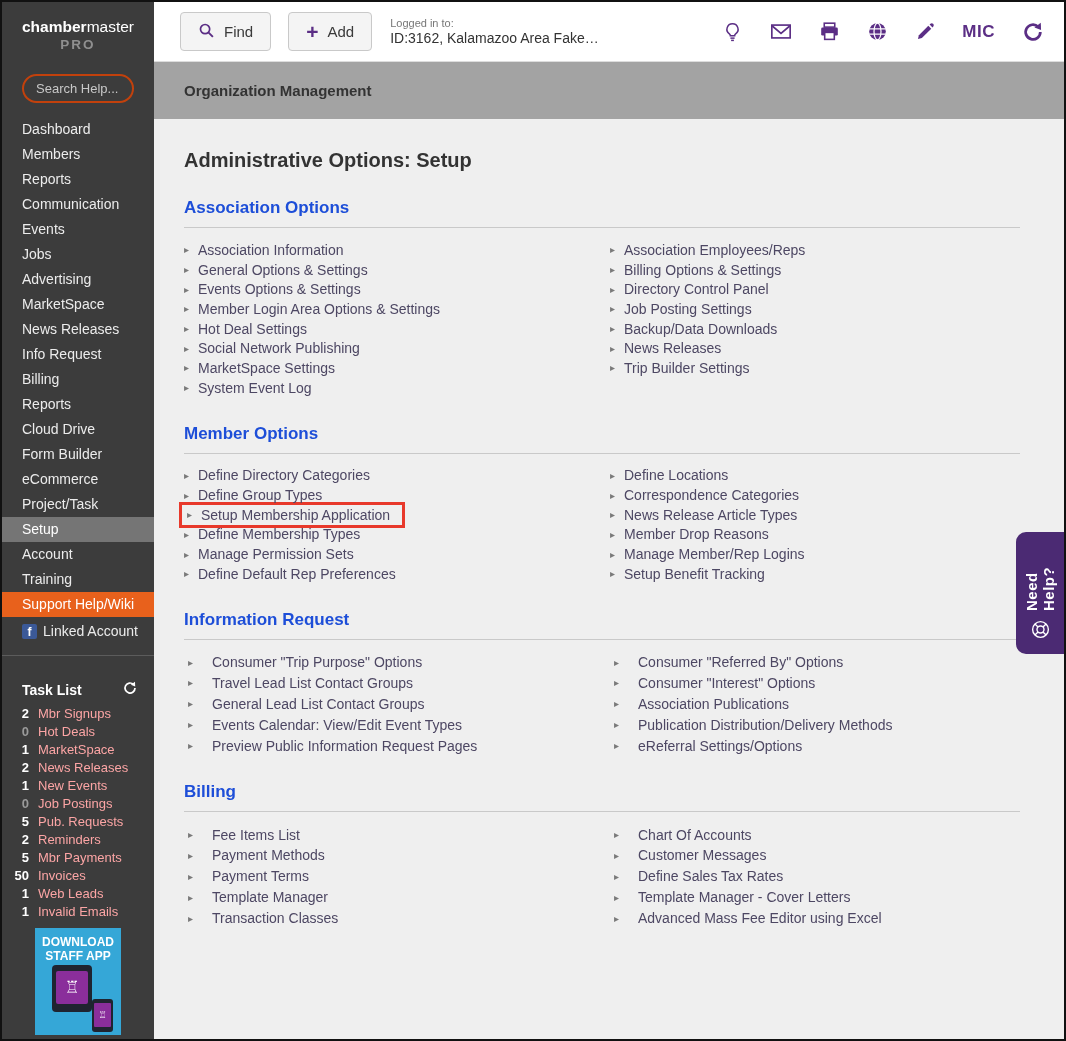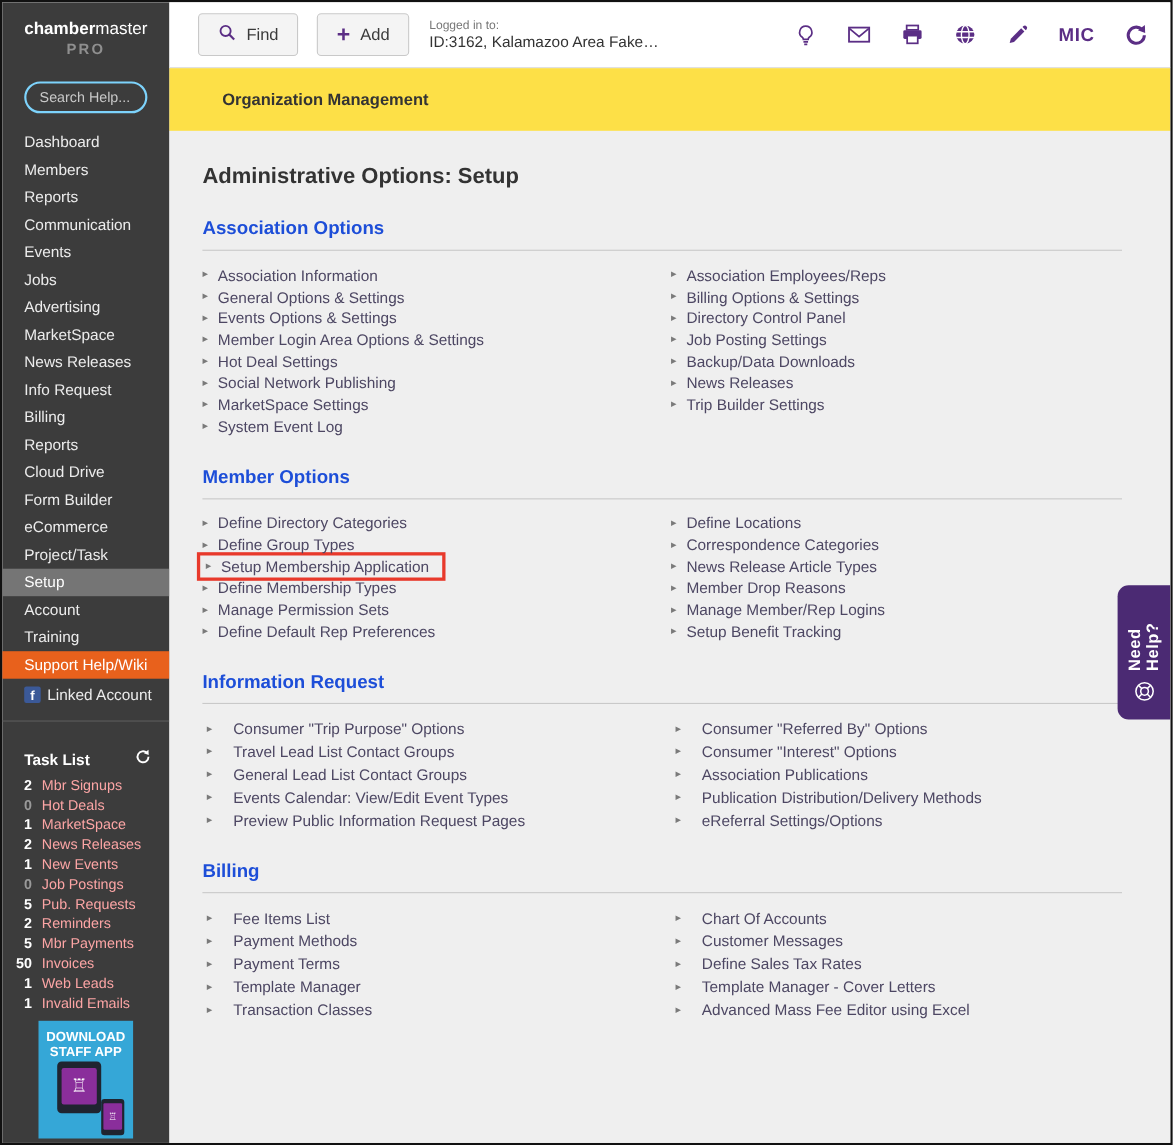--- a/index.html
+++ b/index.html
@@ -14,21 +14,21 @@
   
   .sidebar {
     position:absolute; left:0; top:0; width:152px; height:100%;
     background:#3c3c3c; display:flex; flex-direction:column;
   }
   .logo { padding-top:16px; text-align:center; color:#fff; font-size:15.5px; line-height:18px; }
   .logo .bold { font-weight:bold; }
   .logo .pro { color:#8f8f8f; font-weight:bold; letter-spacing:2px; font-size:13.5px; }
   .search-pill {
     margin:20px auto 10px; display:block; width:112px; height:29px;
-    border:2px solid #7dd3fc; border-radius:15px; background:transparent;
+    border:2px solid #c2410c; border-radius:15px; background:transparent;
     padding:0 12px; color:#ccc; font-size:13px; outline:none;
     font-family:"Liberation Sans",sans-serif;
   }
   .search-pill::placeholder { color:#c8c8c8; }
   .nav { margin-top:4px; }
   .nav-item { padding:3px 0 3px 20px; font-size:14px; line-height:19px; color:#ececec; cursor:pointer; }
   .nav-item.active { background:#757575; color:#fff; }
   .nav-item.orange { background:#e8611c; color:#fff; }
   .linked { display:flex; align-items:center; gap:6px; padding:6px 0 6px 20px; color:#ececec; font-size:14px; cursor:pointer; }
   .fb { width:15px; height:15px; background:#3b5998; color:#fff; font-weight:bold; font-size:12px; display:flex; align-items:flex-end; justify-content:center; border-radius:2px; line-height:14px; }
@@ -56,21 +56,21 @@
     gap:9px; cursor:pointer; font-family:"Liberation Sans",sans-serif;
   }
   .btn + .btn { margin-left:17px; }
   .plus { color:#5b2e85; font-size:21px; font-weight:bold; line-height:1; }
   .loggedin { margin-left:18px; }
   .loggedin .lbl { font-size:11px; color:#777; }
   .loggedin .val { font-size:14px; color:#333; margin-top:1px; max-width:210px; white-space:nowrap; overflow:hidden; text-overflow:ellipsis; }
   .top-icons { margin-left:auto; display:flex; align-items:center; gap:27px; }
   .top-icons .ic { cursor:pointer; display:flex; align-items:center; }
   .mic { color:#5b2e85; font-weight:bold; font-size:17px; letter-spacing:0.5px; cursor:pointer; }
-  .breadcrumb-bar { height:57px; background:#fde047; display:flex; align-items:center; padding-left:48px; flex:none; }
+  .breadcrumb-bar { height:57px; background:#a3a3a3; display:flex; align-items:center; padding-left:30px; flex:none; }
   .breadcrumb { font-size:15px; font-weight:bold; color:#333; }
   .content { flex:1; background:#efefef; padding:22px 44px 0 30px; }
   .page-title { font-size:20px; font-weight:bold; color:#333; margin:8px 0 14px; }
   .section-title { font-size:17px; font-weight:bold; color:#1d4ed8; margin-top:26px; }
   .section-rule { border:none; border-top:1px solid #c9c9c9; margin:9px 0 12px; }
   .cols { display:grid; grid-template-columns:1fr 1fr; column-gap:16px; }
   .row { display:flex; align-items:center; height:19.7px; cursor:pointer; }
   .wide .row { height:20.9px; }
   .row .arr { color:#7a7a7a; font-size:10px; width:14px; flex:none; }
   .wide .row .arr { width:28px; padding-left:4px; }

